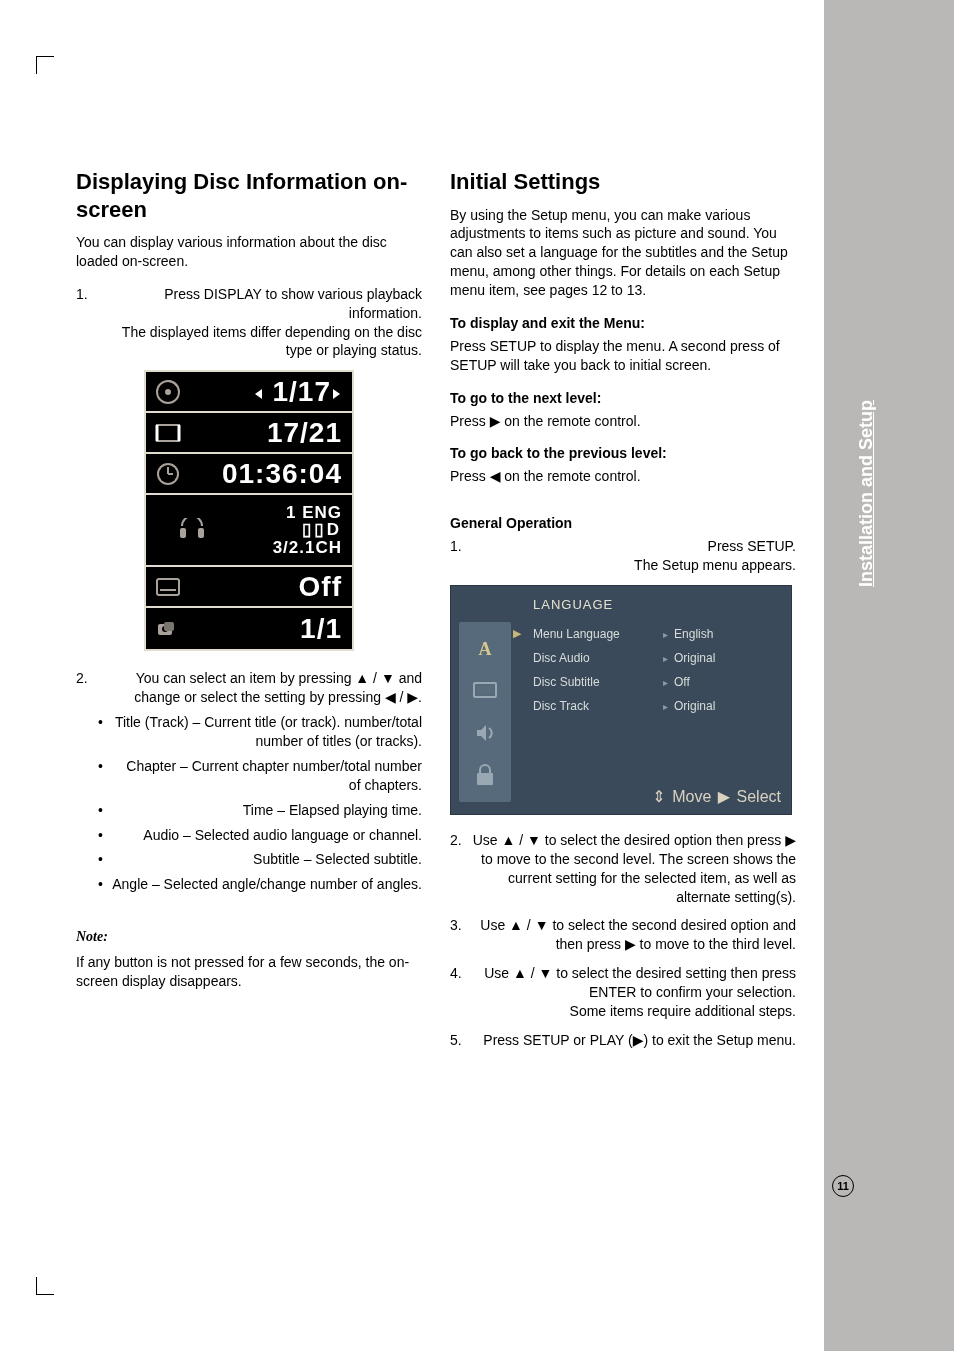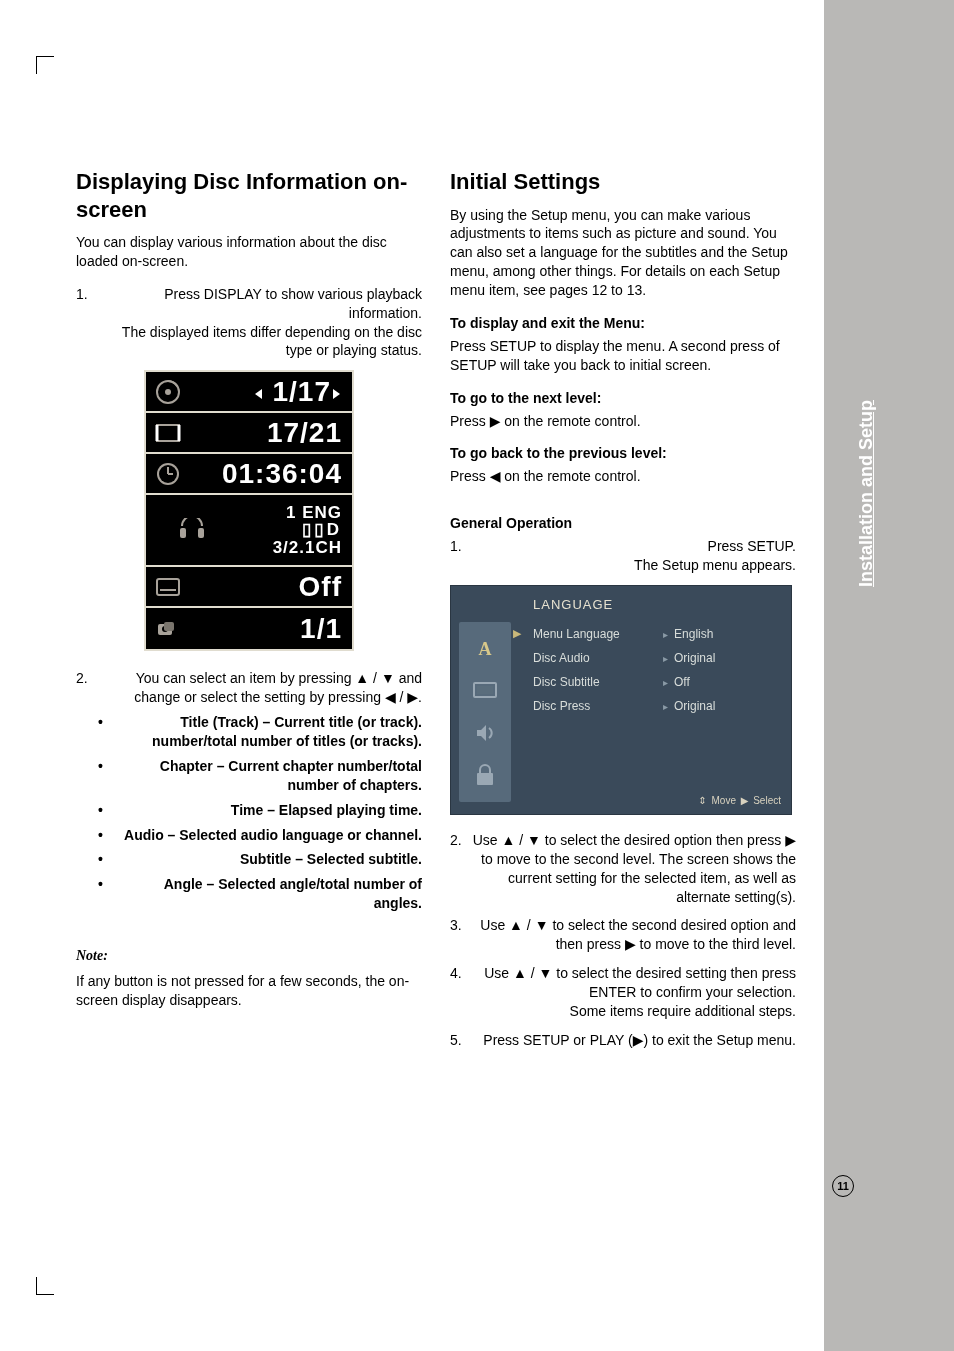--- a/index.html
+++ b/index.html
@@ -13,21 +13,21 @@
   .crop-tl { top: 56px; left: 36px; border-right: none; border-bottom: none; }
   .crop-bl { bottom: 56px; left: 36px; border-right: none; border-top: none; }
   .content { position: absolute; top: 168px; left: 76px; width: 720px; display: flex; gap: 28px; }
   .col { width: 346px; font-size: 14px; line-height: 1.35; }
   h2 { font-size: 22px; font-weight: bold; margin-bottom: 10px; line-height: 1.25; }
   .col p { margin-bottom: 14px; }
   ol.main { list-style: none; padding-left: 0; }
   ol.main > li { display: flex; margin-bottom: 10px; }
   ol.main > li > .num { width: 22px; flex: none; }
   ol.main > li > .body { flex: 1; text-align: right; }
-  ul.bullets { list-style: none; padding-left: 0; margin-top: 6px; font-weight: bold; }
+  ul.bullets { list-style: none; padding-left: 0; margin-top: 6px; }
   ul.bullets li { position: relative; padding-left: 14px; margin-bottom: 6px; }
   ul.bullets li::before { content: "•"; position: absolute; left: 0; top: 0; }
   .note-h { font-style: italic; font-weight: bold; font-family: Georgia, serif; margin-top: 28px; margin-bottom: 6px; }
   .sub-h { font-weight: bold; margin-top: 8px; margin-bottom: 4px; }
 
   
   .osd1 { width: 210px; margin: 10px auto 18px; border: 2px solid #e0dccf; background: #000; }
   .osd1 .row { display: flex; align-items: center; border-bottom: 2px solid #e0dccf; height: 41px; }
   .osd1 .row:last-child { border-bottom: none; }
   .osd1 .ico { width: 44px; display:flex; align-items:center; justify-content:center; }
@@ -41,21 +41,21 @@
   .osd2 { width: 342px; margin: 8px 0 16px; background: #3a4a5a; padding: 0; border:1px solid #2a3642; position: relative; height: 230px; font-size:12px; color:#cfd5da;}
   .osd2 .titlebar { position:absolute; top:10px; left:82px; color:#e6e1cf; font-size:13px; letter-spacing:1px;}
   .osd2 .icon-col { position:absolute; left:8px; top:36px; width:52px; background:#576a7b; border-radius:2px; padding:6px 0;}
   .osd2 .icon-col .ic { height:42px; display:flex; align-items:center; justify-content:center;}
   .osd2 .menu-col { position:absolute; left:82px; top:40px; width:110px;}
   .osd2 .menu-col div { margin-bottom:8px; color:#d8ddda;}
   .osd2 .val-col { position:absolute; left:212px; top:40px; width:110px;}
   .osd2 .val-col div { margin-bottom:8px; color:#d8ddda;}
   .osd2 .val-col div::before { content:"▸"; color:#8a9aa6; margin-right:6px; font-size:10px;}
   .osd2 .selector { position:absolute; left:62px; top:40px; color:#c9b87a; font-size:11px;}
-  .osd2 .footer { position:absolute; bottom:6px; right:10px; font-size:10px; color:#d8d2bf;}
+  .osd2 .footer { position:absolute; bottom:6px; right:10px; font-size:16px; color:#d8d2bf;}
   .osd2 .footer span { margin-left:2px;}
   .ic svg { display:block;}
 </style>
 </head>
 <body>
 
 <div class="page">
   <div class="sidebar-grey"></div>
   <div class="sidebar-label"><span class="underline">Installation and Setup</span></div>
   <div class="page-num-circle">
@@ -152,21 +152,21 @@
         <li>
           <span class="num">2.</span>
           <span class="body">
             <span>You can select an item by pressing ▲ / ▼ and change or select the setting by pressing ◀ / ▶.</span>
             <ul class="bullets">
               <li>Title (Track) – Current title (or track). number/total number of titles (or tracks).</li>
               <li>Chapter – Current chapter number/total number of chapters.</li>
               <li>Time – Elapsed playing time.</li>
               <li>Audio – Selected audio language or channel.</li>
               <li>Subtitle – Selected subtitle.</li>
-              <li>Angle – Selected angle/total number of angles.</li>
+              <li>Angle – Selected angle/change number of angles.</li>
             </ul>
           </span>
         </li>
       </ol>
 
       <div class="note-h">Note:</div>
       <p>If any button is not pressed for a few seconds, the on-screen display disappears.</p>
     </div>
 
     <div class="col">
@@ -218,21 +218,21 @@
                 <rect x="3" y="10" width="16" height="12" rx="1" fill="#9aa8b4"></rect>
                 <path d="M6 10 v-3 a5 5 0 0 1 10 0 v3" fill="none" stroke="#9aa8b4" stroke-width="2"></path>
               </svg>
             </div>
         </div>
         <div class="selector">▶</div>
         <div class="menu-col">
           <div>Menu Language</div>
           <div>Disc Audio</div>
           <div>Disc Subtitle</div>
-          <div>Disc Press</div>
+          <div>Disc Track</div>
         </div>
         <div class="val-col">
           <div>English</div>
           <div>Original</div>
           <div>Off</div>
           <div>Original</div>
         </div>
         <div class="footer">
           <span>⇕</span> <span>Move</span>
           <span> ▶</span> <span>Select</span>

